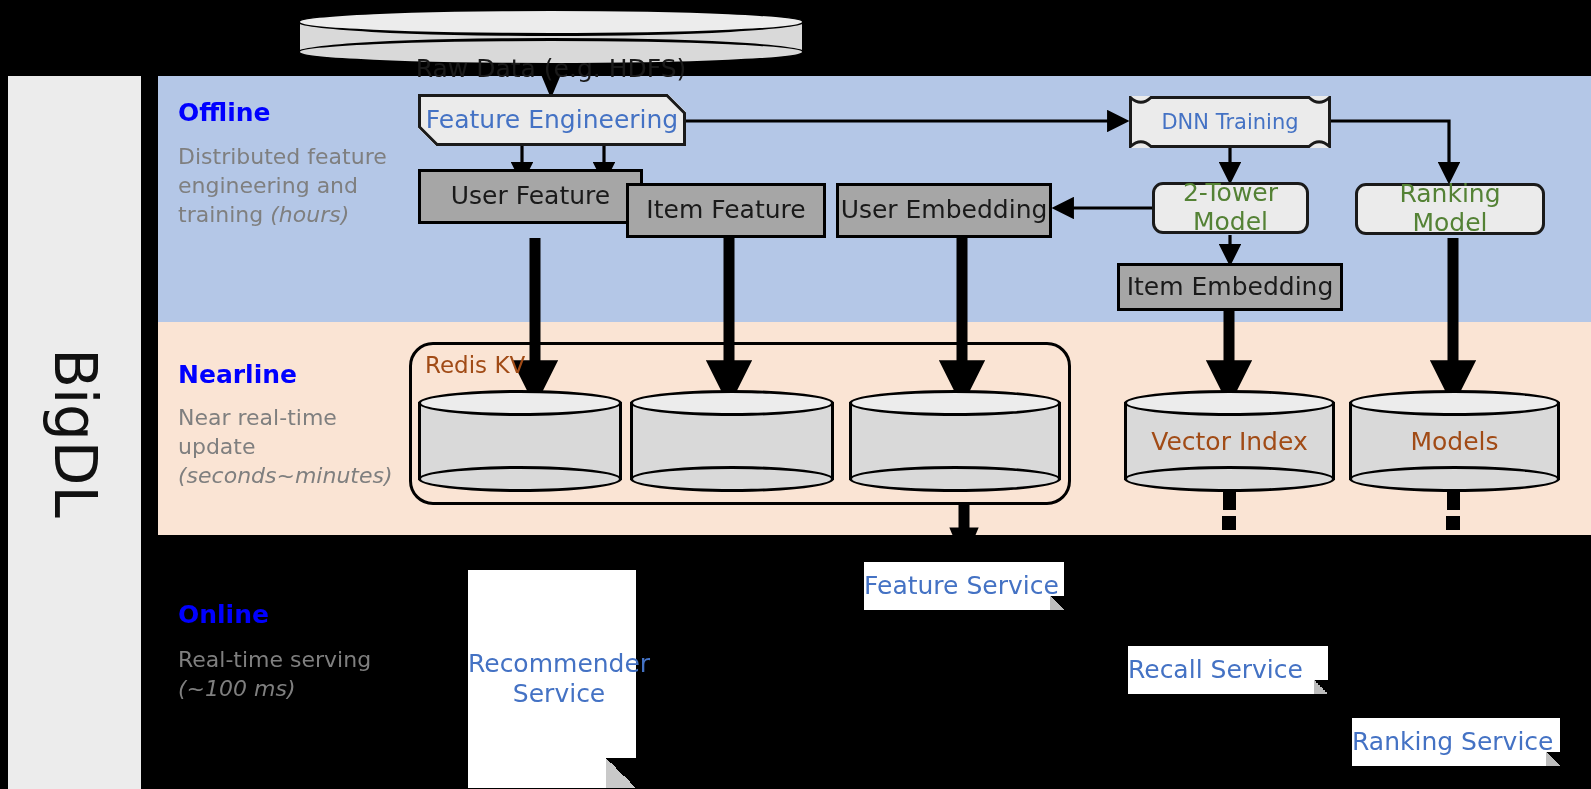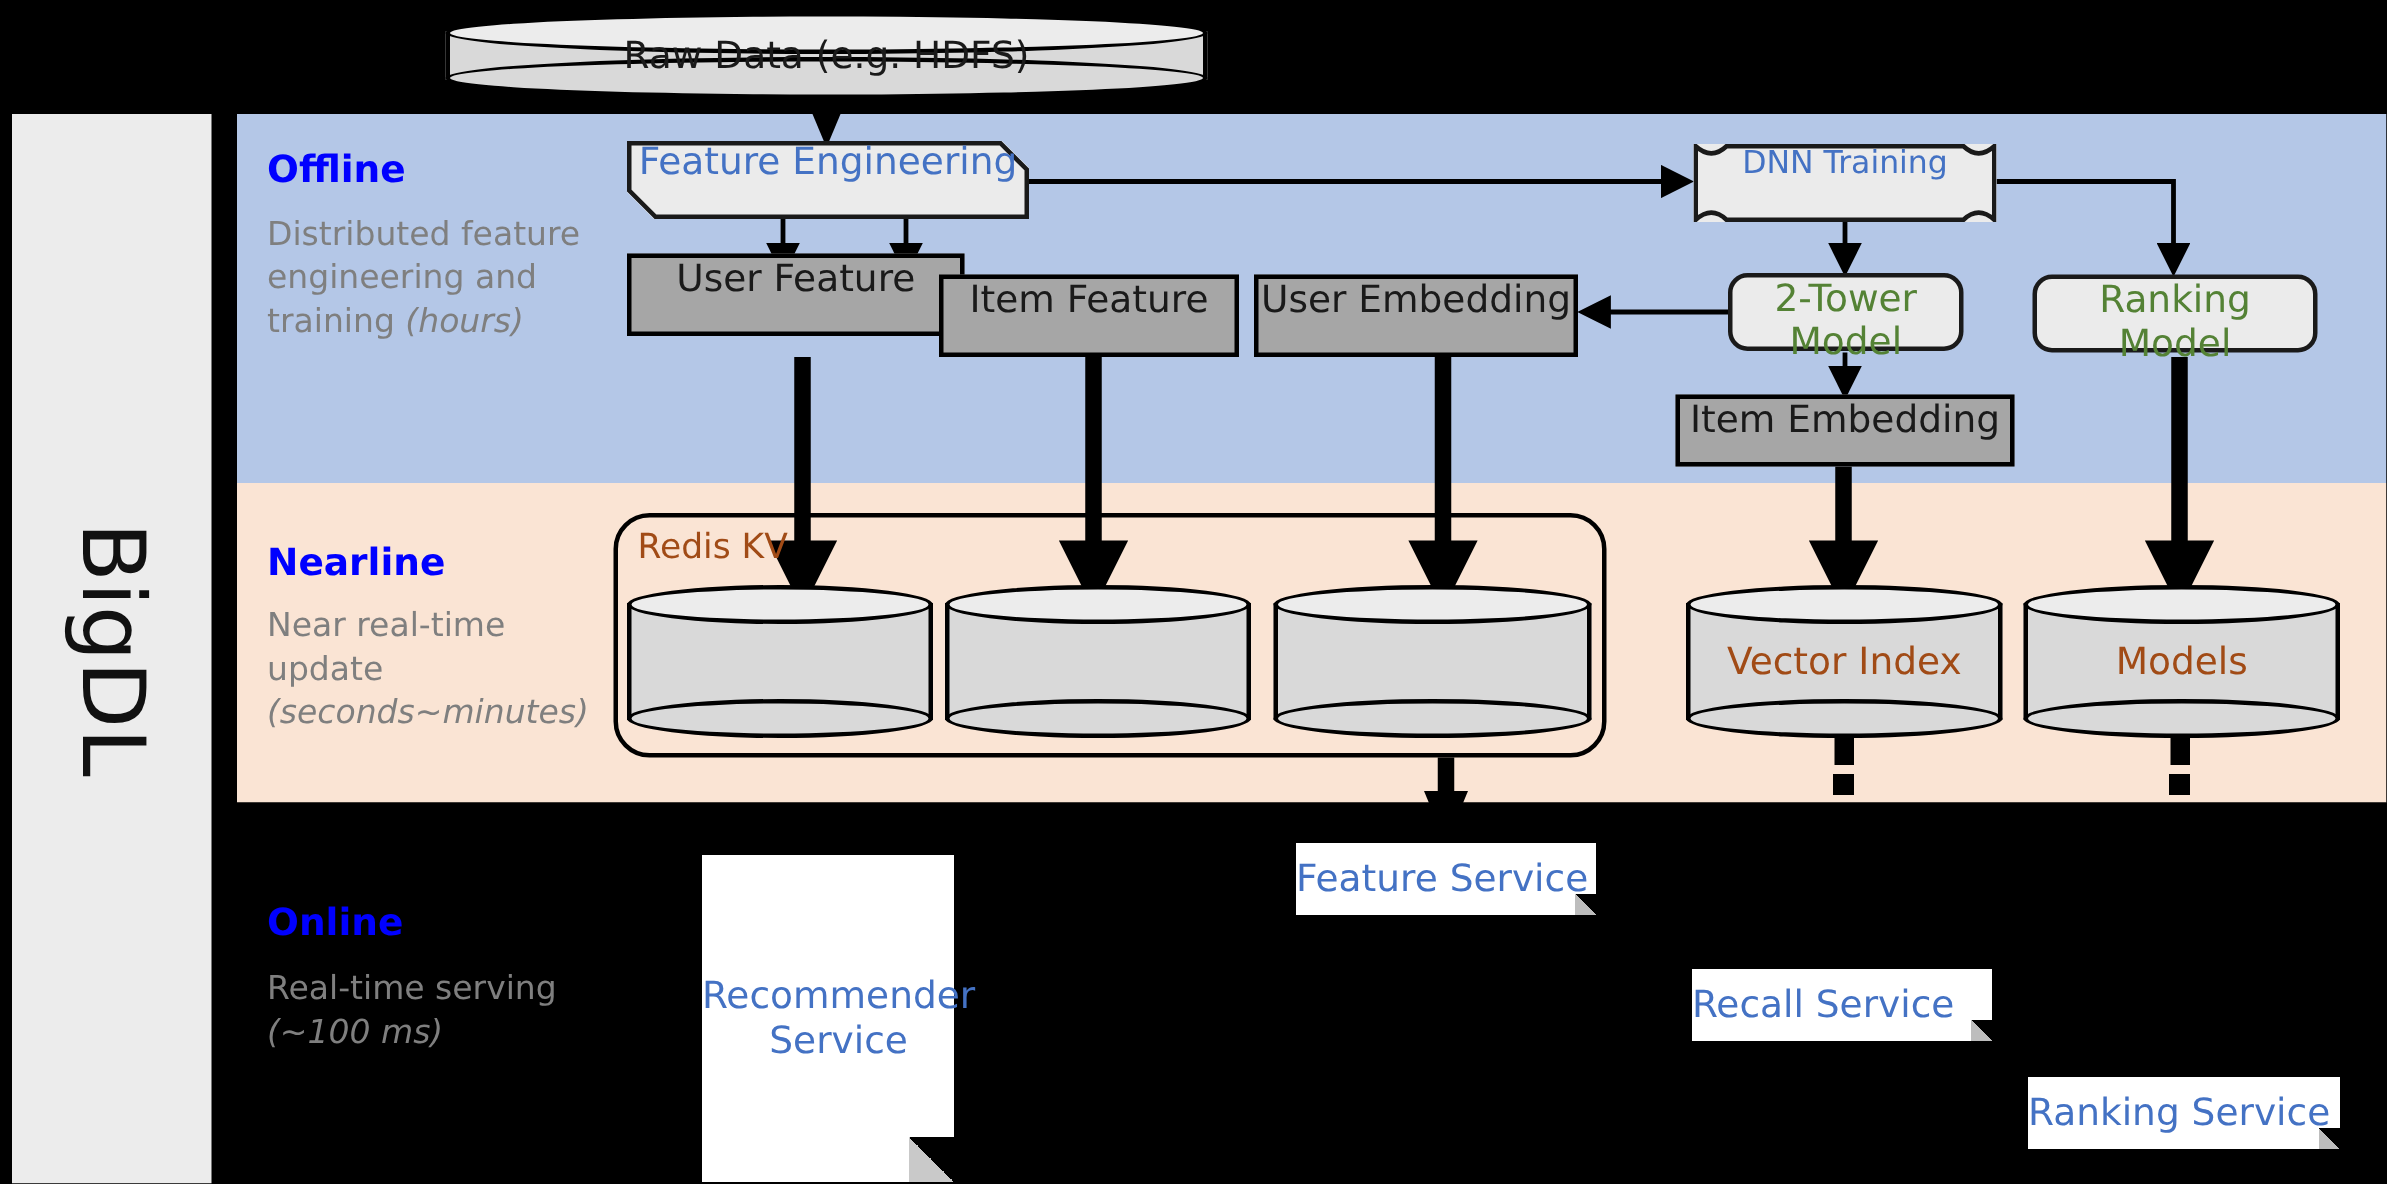--- a/index.html
+++ b/index.html
@@ -23,29 +23,29 @@
   .cap-body{position:absolute;color:#7f7f7f;font-size:22px;line-height:1.32;width:225px;}
   .cap-body i{font-style:italic;}
   #cap-off-t{left:178px;top:98px;}
   #cap-off-b{left:178px;top:142px;}
   #cap-near-t{left:178px;top:360px;}
   #cap-near-b{left:178px;top:403px;}
   #cap-on-t{left:178px;top:600px;}
   #cap-on-b{left:178px;top:645px;}
 
   
-  .node{position:absolute;box-sizing:border-box;display:flex;align-items:flex-start;
+  .node{position:absolute;box-sizing:border-box;display:flex;align-items:center;
         justify-content:center;text-align:center;line-height:1.15;}
 
   
   .grey-box{background:#a6a6a6;border:3px solid #000;color:#1a1a1a;font-size:25px;}
 
   
   .proc{background:#ebebeb;border:3px solid #1a1a1a;border-radius:13px;font-size:25px;}
-  .proc.green{color:#548235;}
+  .proc.green{color:#548235;border-radius:11px;}
 
   
   #n-featureeng{background:#ebebeb;color:#4472c4;font-size:25px;
      border:0;filter:drop-shadow(0 0 0 #000);
      clip-path:polygon(0 0, calc(100% - 18px) 0, 100% 18px, 100% 100%, 18px 100%, 0 calc(100% - 18px));}
 
   
   #n-dnn{background:#ebebeb;color:#4472c4;font-size:21px;}
 
   
@@ -57,21 +57,21 @@
   .cyl .bot{position:absolute;left:0;right:0;bottom:0;height:26px;border-radius:50%;
      background:#d9d9d9;border:3px solid #000;box-sizing:border-box;}
   .cyl .lbl{position:absolute;left:0;right:0;top:50%;transform:translateY(-50%);
      text-align:center;font-size:25px;color:#a14b16;z-index:3;}
 
   
   #n-rawdata{left:297px;top:8px;width:508px;height:58px;}
   #n-rawdata .body{top:13px;bottom:13px;background:#d9d9d9;}
   #n-rawdata .top{height:28px;background:#ececec;}
   #n-rawdata .bot{height:28px;background:#d9d9d9;}
-  #n-rawdata .lbl{color:#1a1a1a;font-size:25px;}
+  #n-rawdata .lbl{color:#1a1a1a;font-size:25px;margin-top:31px;}
 
   
   #redis-box{position:absolute;left:409px;top:342px;width:662px;height:163px;
      border:3px solid #000;border-radius:24px;box-sizing:border-box;}
   #redis-label{position:absolute;left:425px;top:352px;font-size:23px;color:#a14b16;z-index:4;}
 
   
   .card{position:absolute;background:#fff;color:#4472c4;display:flex;
         align-items:center;justify-content:flex-start;text-align:center;
         font-size:25px;line-height:1.2;box-sizing:border-box;}

